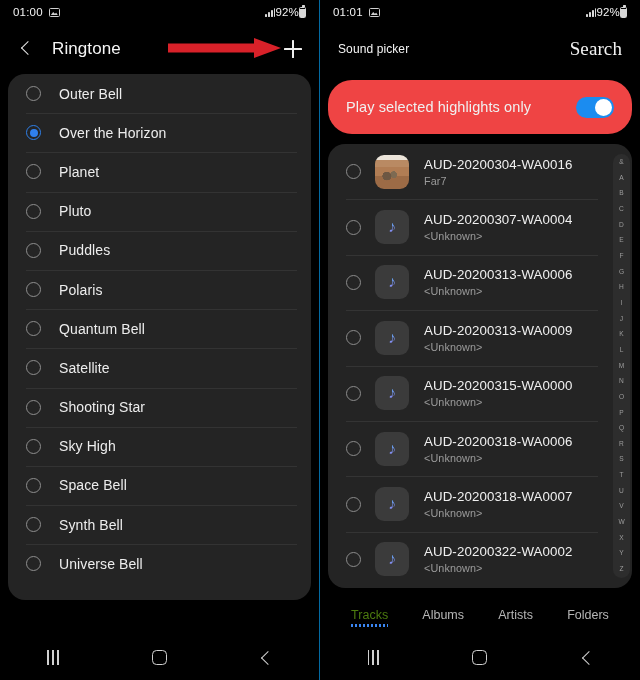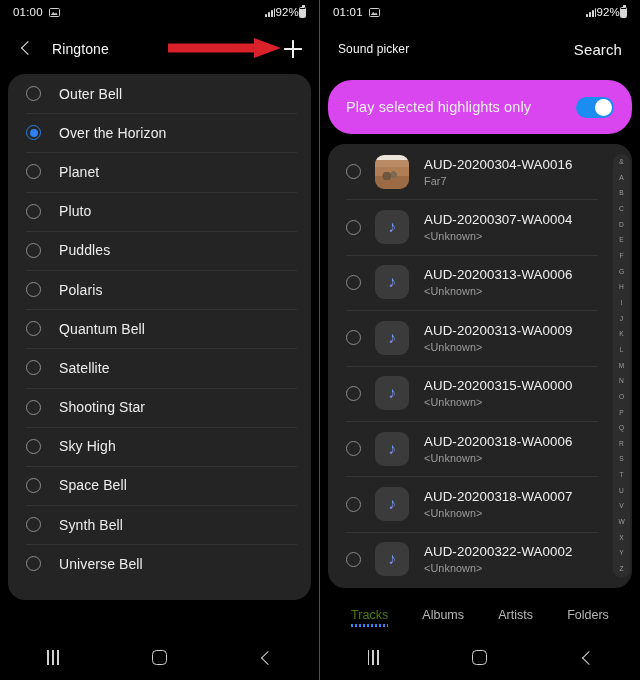--- a/index.html
+++ b/index.html
@@ -49,35 +49,35 @@
     height:50px; display:flex; align-items:center; padding:0 16px; position:relative;
   }
   .back-chevron {
     width:22px; height:22px; position:relative; flex:0 0 auto; cursor:pointer;
   }
   .back-chevron:before{
     content:""; position:absolute; left:7px; top:5px; width:9px; height:9px;
     border-left:1.7px solid #e6e6e6; border-bottom:1.7px solid #e6e6e6;
     transform:rotate(45deg);
   }
-  .appbar-title { font-size:14px; color:#f5f5f5; margin-left:14px; letter-spacing:.1px; }
+  .appbar-title { font-size:17px; color:#f5f5f5; margin-left:14px; letter-spacing:.1px; }
   .plus-btn {
     position:absolute; right:14px; top:50%; transform:translateY(-50%);
     width:24px; height:24px; cursor:pointer;
   }
   .plus-btn:before, .plus-btn:after{
     content:""; position:absolute; background:#ededed; border-radius:.5px;
   }
   .plus-btn:before{ left:11px; top:3px; width:1.8px; height:18px; }
   .plus-btn:after { left:3px; top:11px; width:18px; height:1.8px; }
 
   
   .appbar.right { justify-content:space-between; padding:0 18px; }
   .appbar.right .appbar-title { margin-left:0; font-size:12px; }
-  .search-link { font-size:15px; color:#f2f2f2; cursor:pointer; letter-spacing:.1px; }
+  .search-link { font-size:19px; color:#f2f2f2; cursor:pointer; letter-spacing:.1px;font-family:Liberation Serif, serif; }
 
   
   .arrow-annot {
     position:absolute; left:168px; top:38px; width:113px; height:20px; z-index:30;
     pointer-events:none;
   }
 
   
   .card {
     margin:0 8px; background:#242424; border-radius:17px; overflow:hidden;
@@ -99,21 +99,21 @@
   }
   .radio.sel { border-color:#2e7fe8; border-width:1.6px; }
   .radio.sel:after{
     content:""; position:absolute; left:50%; top:50%; transform:translate(-50%,-50%);
     width:8px; height:8px; border-radius:50%; background:#2f80ef;
   }
   .row-label { font-size:14px; color:#ededed; letter-spacing:.1px; }
 
   
   .toggle-card {
-    margin:6px 8px 0; background:#d946ef; border-radius:24px; height:54px;
+    margin:6px 8px 0; background:#ef4444; border-radius:24px; height:54px;
     display:flex; align-items:center; justify-content:space-between; padding:0 18px;
   }
   .toggle-label { font-size:14.5px; color:#f0f0f0; letter-spacing:.1px; }
   .switch {
     width:38px; height:21px; border-radius:11px; background:#1b8cf0; position:relative;
     cursor:pointer; flex:0 0 auto;
   }
   .switch .knob{
     position:absolute; width:17px; height:17px; border-radius:50%; background:#fff;
     top:2px; right:2px;

